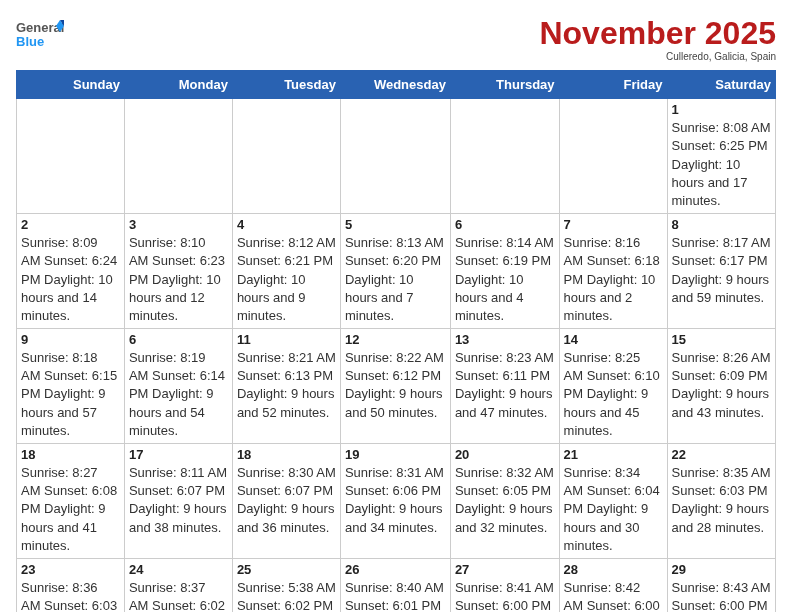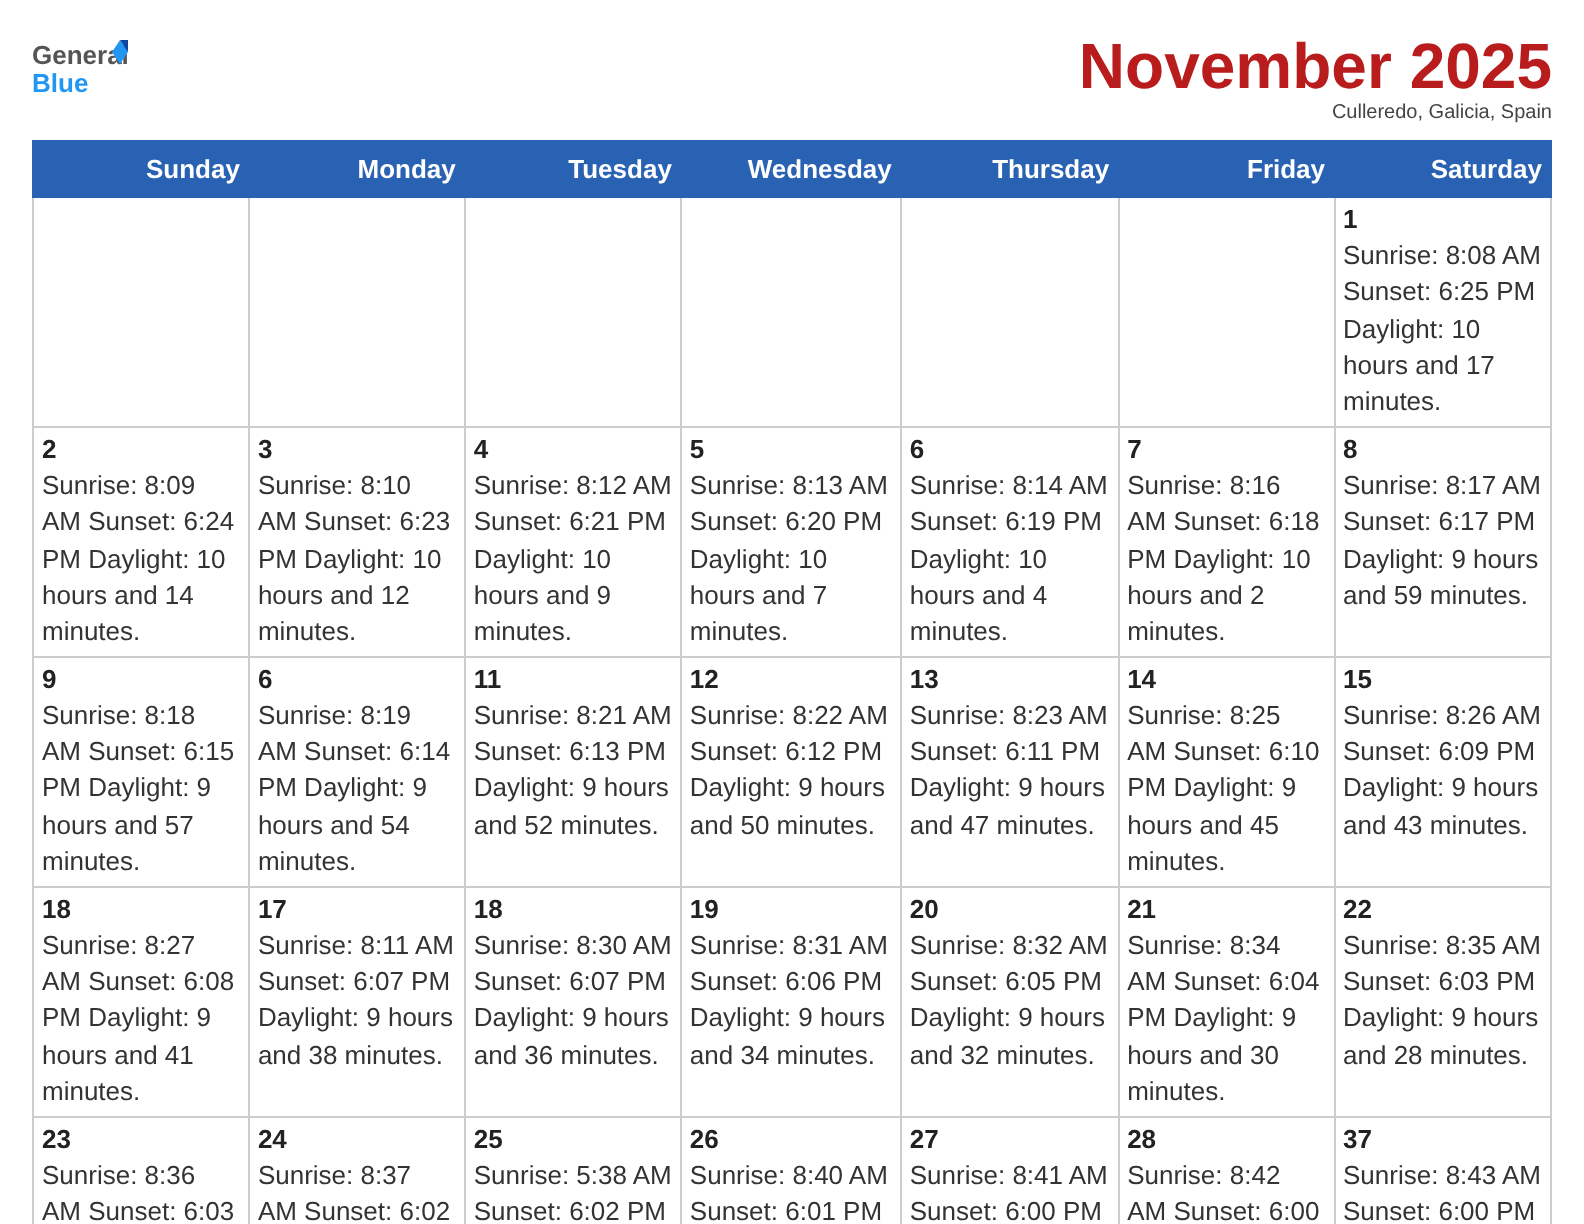--- a/index.html
+++ b/index.html
@@ -289,21 +289,21 @@
 Sunset: 6:00 PM
 Daylight: 9 hours and 19 minutes.</div>
           </td>
           <td>
             <span class="day-number">28</span>
             <div class="day-info">Sunrise: 8:42 AM
 Sunset: 6:00 PM
 Daylight: 9 hours and 18 minutes.</div>
           </td>
           <td>
-            <span class="day-number">37</span>
+            <span class="day-number">29</span>
             <div class="day-info">Sunrise: 8:43 AM
 Sunset: 6:00 PM
 Daylight: 9 hours and 16 minutes.</div>
           </td>
         </tr>
       </tbody>
   </table>
 </div>
 
 </body></html>

